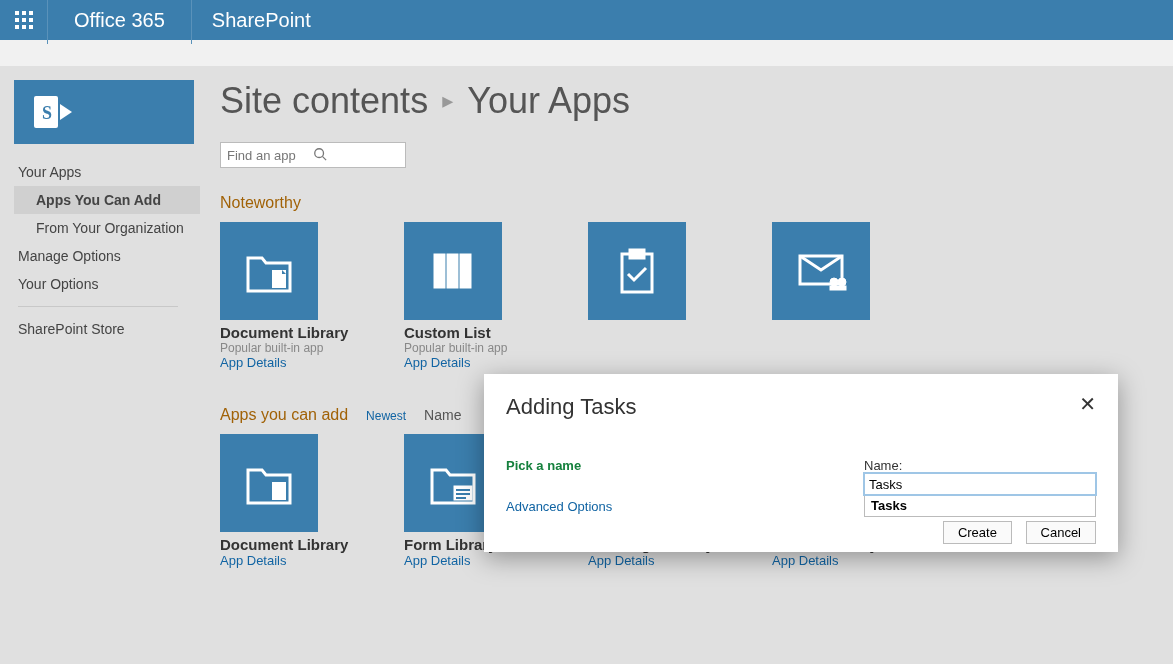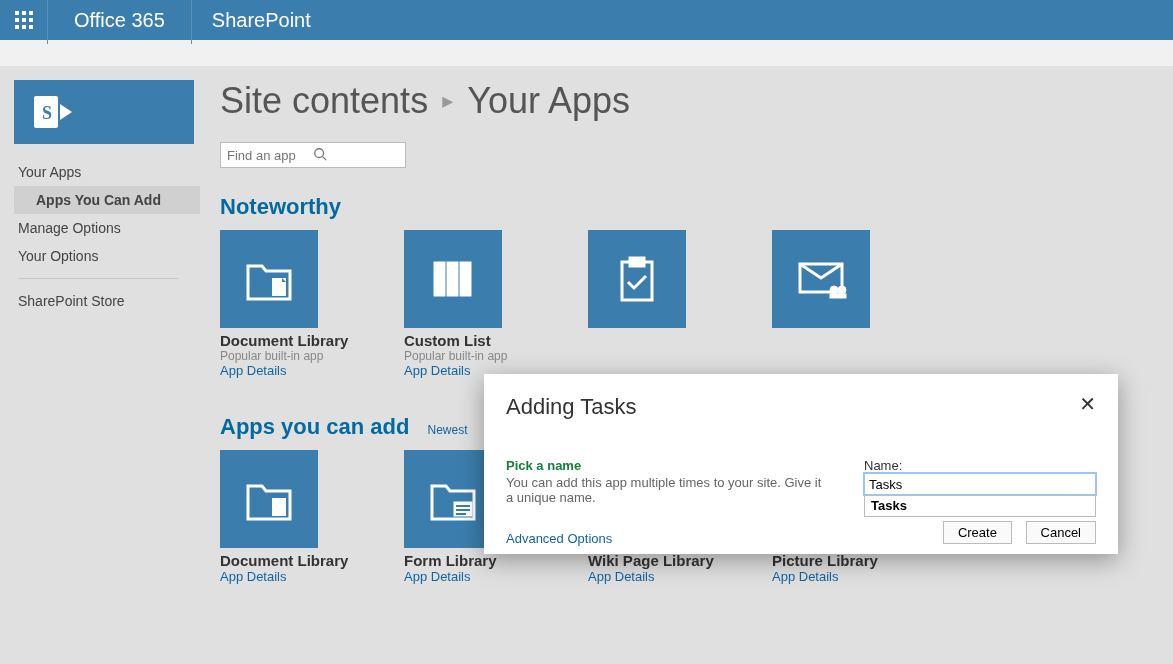--- a/index.html
+++ b/index.html
@@ -26,21 +26,21 @@
   .nav-sub  { padding:6px 4px 6px 22px; cursor:pointer; }
   .nav-sub.selected { background:#d0d0d0; font-weight:600; }
   .nav-sep  { border-top:1px solid #c8c8c8; margin:8px 22px 8px 4px; }
 
   .page-title { font-size:36px; font-weight:300; color:#555; display:flex; align-items:center; gap:14px; }
   .crumb-arrow { color:#999; font-size:22px; }
 
   .search { margin-top:20px; width:186px; height:26px; border:1px solid #bbb; background:#fff; display:flex; align-items:center; padding:0 6px; color:#777; font-size:13px; }
   .search span { flex:1; }
 
-  h2.section { font-size:22px; font-weight:700; color:#0369a1; margin-top:26px; }
+  h2.section { font-size:16px; font-weight:400; color:#a16207; margin-top:26px; }
 
   .tiles { display:flex; gap:86px; margin-top:10px; }
   .tile  { width:98px; }
   .tile-icon { width:98px; height:98px; background:#3b7ead; display:flex; align-items:center; justify-content:center; cursor:pointer; }
   .tile-icon svg { width:54px; height:54px; fill:#fff; stroke:#fff; }
   .tile-title { margin-top:4px; font-size:15px; color:#333; font-weight:600; white-space:nowrap; }
   .tile-sub   { font-size:12px; color:#888; white-space:nowrap; }
   .tile-link  { font-size:13px; color:#1164a3; cursor:pointer; }
 
   .filter-row { display:flex; align-items:baseline; gap:18px; margin-top:36px; }
@@ -96,20 +96,21 @@
           <g fill="#fff">
             <rect x="2" y="4" width="24" height="32" rx="2"></rect>
             <path d="M28 12 L40 20 L28 28 Z"></path>
           </g>
           <text x="10" y="27" font-family="Segoe UI" font-size="18" fill="#3b7ead" font-weight="600">S</text>
         </svg>
     </div>
     <div class="nav">
       <div class="nav-item">Your Apps</div>
       <div class="nav-sub selected">Apps You Can Add</div>
+      <div class="nav-sub">From Your Organization</div>
       <div class="nav-item">Manage Options</div>
       <div class="nav-item">Your Options</div>
       <div class="nav-sep"></div>
       <div class="nav-item">SharePoint Store</div>
     </div>
   </div>
 
   <div class="right-col">
     <div class="page-title">
       <span>Site contents</span>
@@ -271,21 +272,20 @@
 </div>
 
 <div class="dialog">
   <div class="dlg-title-row">
     <div class="dlg-title">Adding Tasks</div>
     <div class="dlg-close">✕</div>
   </div>
   <div class="dlg-body">
     <div class="dlg-left">
       <div style="font-weight:700;color:#15803d;">Pick a name</div>
-      <div class="hint">You can add this app multiple times to your site. Give it a unique name.</div>
       <span class="dlg-link">Advanced Options</span>
     </div>
     <div class="dlg-right">
       <label>Name:</label>
       <input class="dlg-input" value="Tasks" style="">
       <div class="autocomplete">Tasks</div>
       <div class="dlg-buttons">
         <button>Create</button>
         <button>Cancel</button>
       </div>

